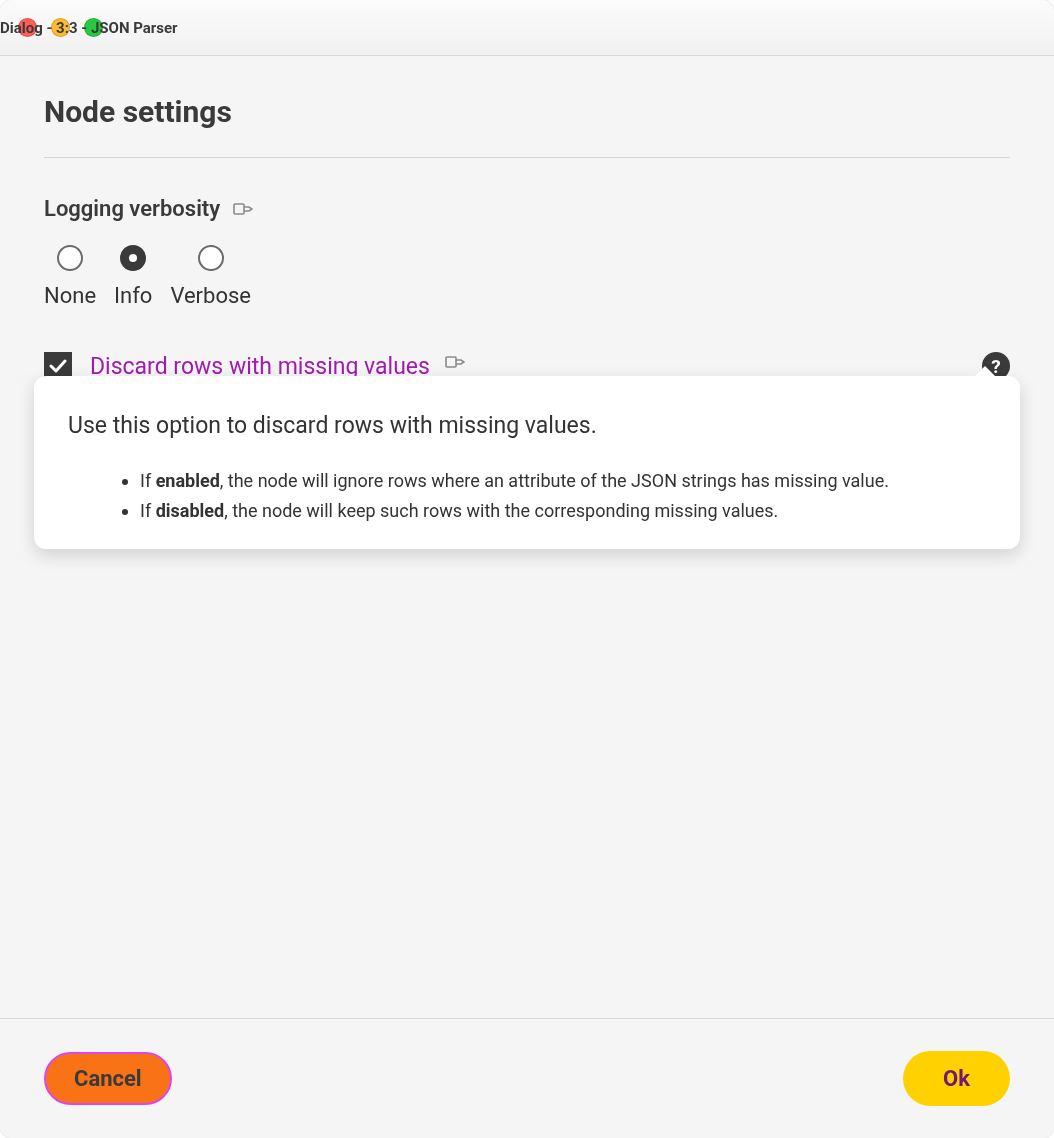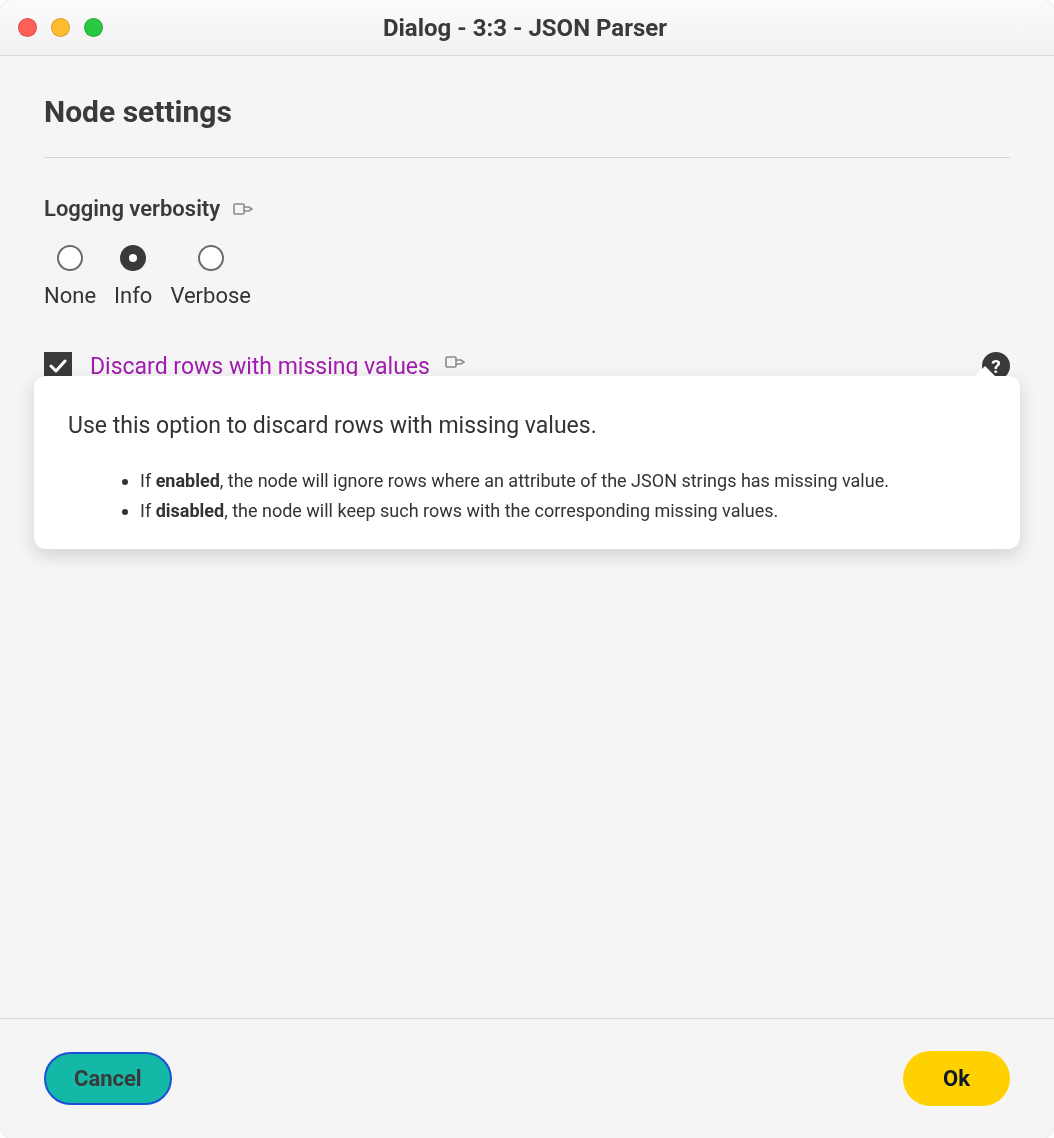--- a/index.html
+++ b/index.html
@@ -44,23 +44,23 @@
       border-radius: 50%;
       border: 0.5px solid rgba(0,0,0,0.15);
     }
     .tl.red { background: #ff5f57; }
     .tl.yellow { background: #febc2e; }
     .tl.green { background: #28c840; }
     .title {
       position: absolute;
       left: 0;
       right: 4px;
-      text-align: center;
-      font-weight: 700;
-      font-size: 24px;
+      text-align: left;
+      font-weight: 700;
+      font-size: 15px;
       color: #3a3a3a;
       pointer-events: none;
     }
     .content {
       flex: 1;
       padding: 38px 44px 0 44px;
       position: relative;
       background: #f5f5f5;
     }
     .section-title {
@@ -223,28 +223,28 @@
       font-size: 22px;
       font-weight: 700;
       border-radius: 40px;
       cursor: pointer;
       display: flex;
       align-items: center;
       justify-content: center;
       padding: 12px 32px;
     }
     .btn-cancel {
-      background: #14b8a6;
+      background: #f97316;
       color: #3a3a3a;
-      border: 2px solid #1d4ed8;
+      border: 2px solid #d946ef;
       padding: 12px 28px;
     }
     .btn-ok {
       background: #ffd100;
-      color: #0f172a;
+      color: #701a75;
       border: none;
       padding: 15px 40px;
     }
   </style>
 </head>
 <body>
 
 <div class="window">
 
   <div class="titlebar">

